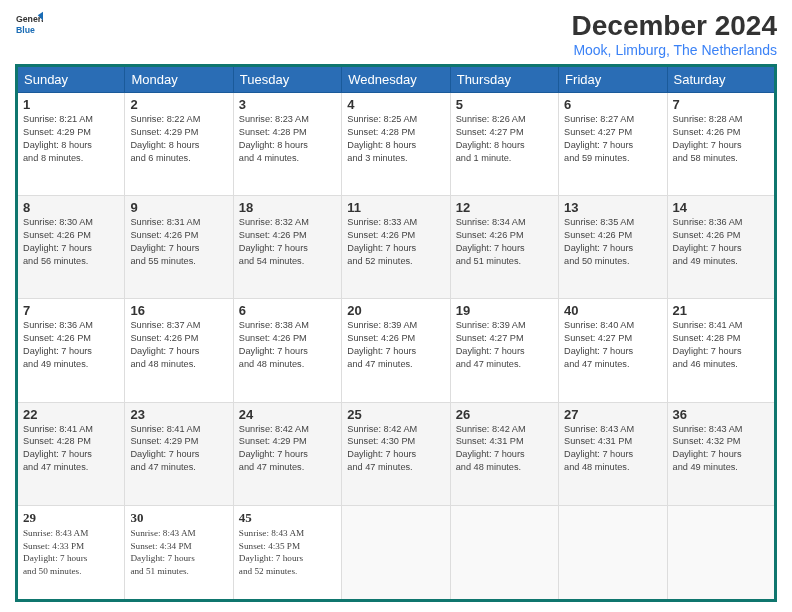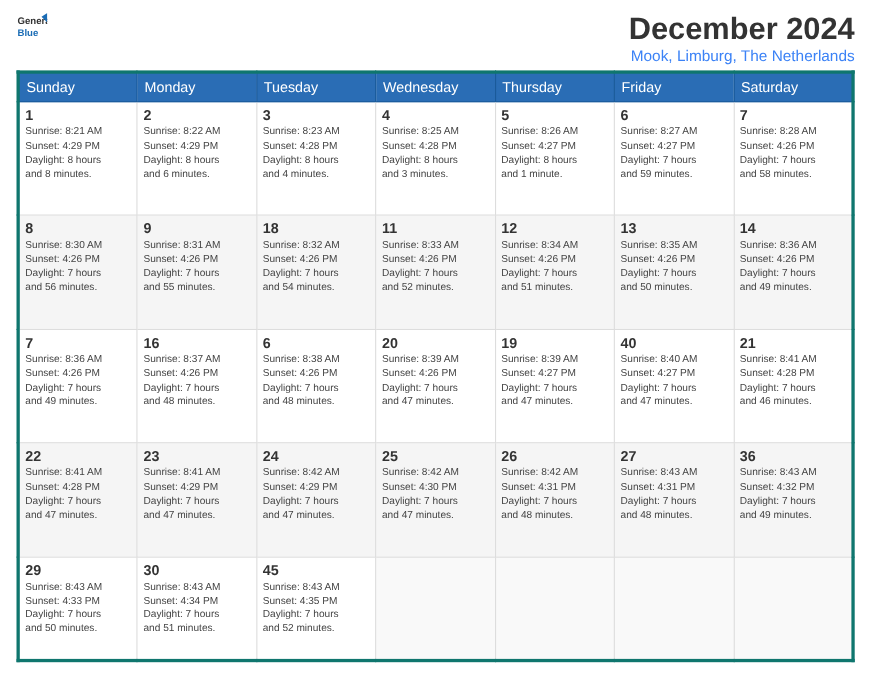--- a/index.html
+++ b/index.html
@@ -81,20 +81,21 @@
     .cell-text {
       font-size: 9.2px;
       line-height: 1.4;
       color: #444;
     }
     .empty-cell {
       background: #f9f9f9 !important;
     }
     .last-row td {
       height: 75px;
+      font-family: Liberation Serif, serif;
     }
   </style>
 </head>
 <body>
 
 <div class="page">
   <div class="header">
     <div class="logo">
       <svg class="logo-icon" viewBox="0 0 32 32">
           <text x="1" y="14" font-size="10" font-weight="bold" fill="#333">General</text>

